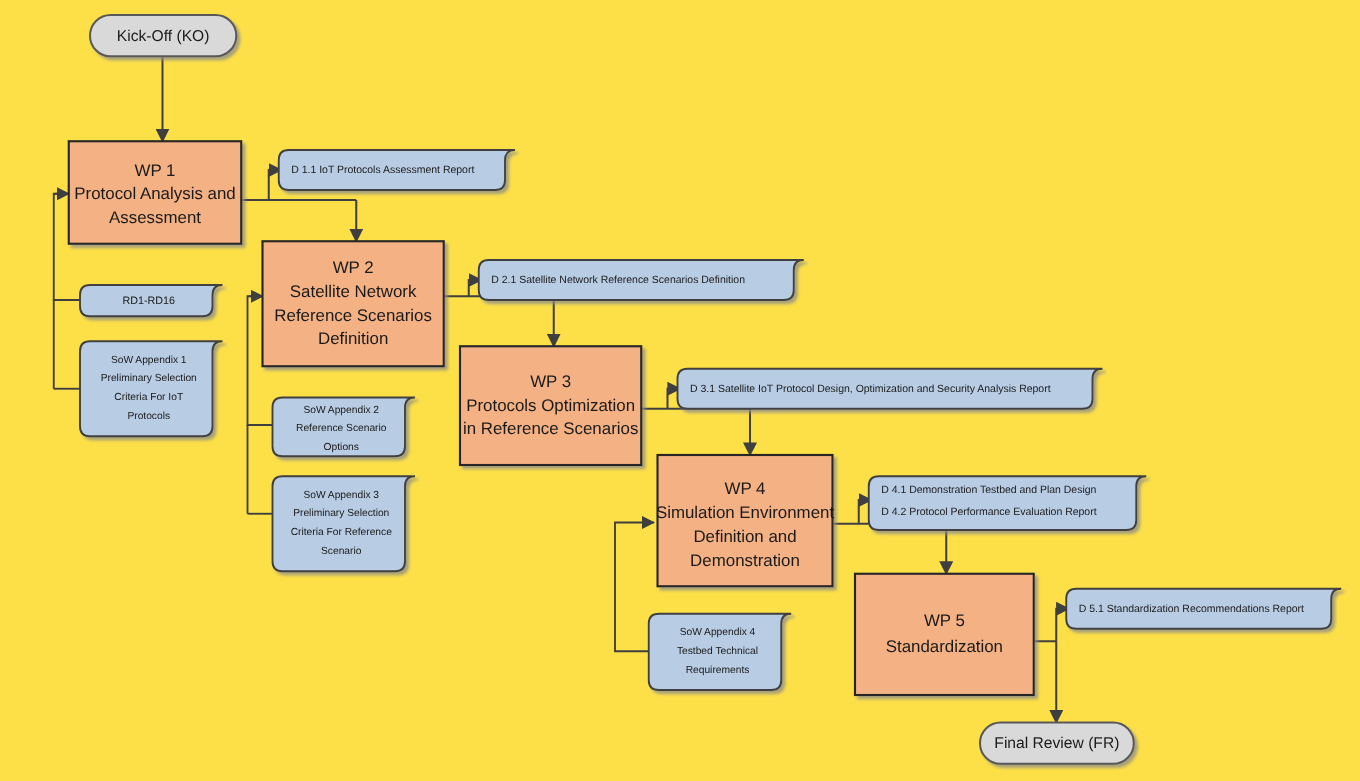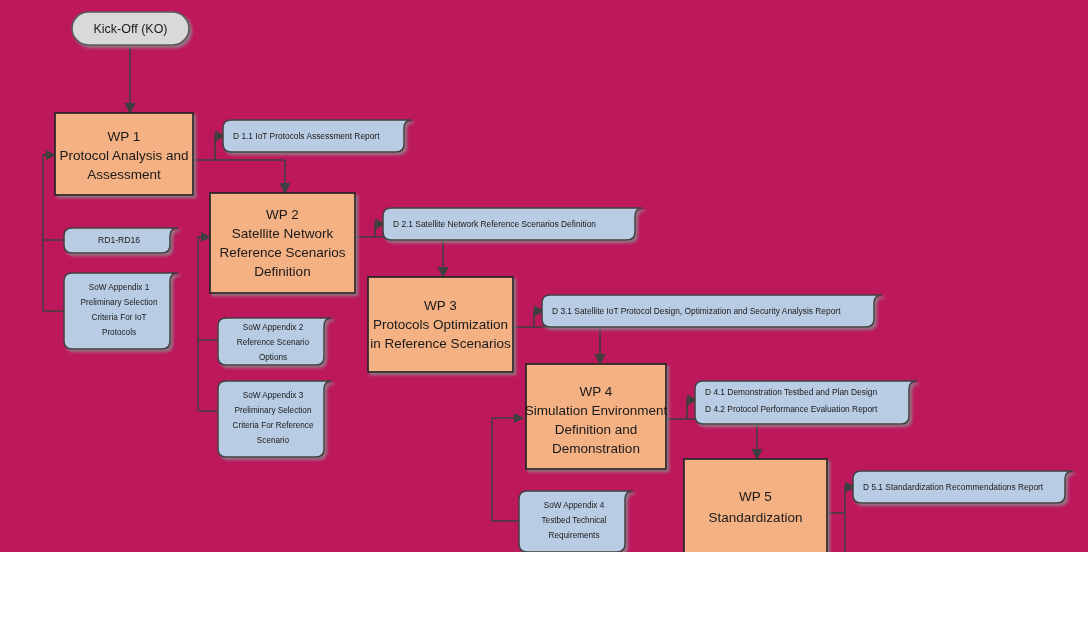--- a/index.html
+++ b/index.html
@@ -1,18 +1,18 @@
 <!DOCTYPE html>
 <html><head>
 <meta charset="utf-8">
 <title>Work Package Flow Diagram</title>
 <style>
   html,body{margin:0;padding:0;background:#ffffff;}
   body{font-family:"Liberation Sans",sans-serif;}
-  #canvas{position:relative;width:1088px;height:552px;background:#be185d;overflow:hidden;}
+  #canvas{position:relative;width:1088px;height:625px;background:#fde047;overflow:hidden;}
   svg#diagram{position:absolute;left:0;top:0;width:1088px;height:625px;}
   text{font-family:"Liberation Sans",sans-serif;dominant-baseline:middle;}
   .wp-label{font-size:13.5px;fill:#1a1a1a;text-anchor:middle;}
   .term-label{font-size:12.5px;fill:#1a1a1a;text-anchor:middle;}
   .doc-label-sm{font-size:8.6px;fill:#1a1a1a;text-anchor:middle;}
   .doc-label-xs{font-size:8.2px;fill:#1a1a1a;text-anchor:middle;}
   .doc-label-left{font-size:8.4px;fill:#1a1a1a;text-anchor:start;}
   .conn{fill:none;stroke:#3f3f3f;stroke-width:1.6;}
   .conn-thin{fill:none;stroke:#3f3f3f;stroke-width:1.5;}
 </style>

